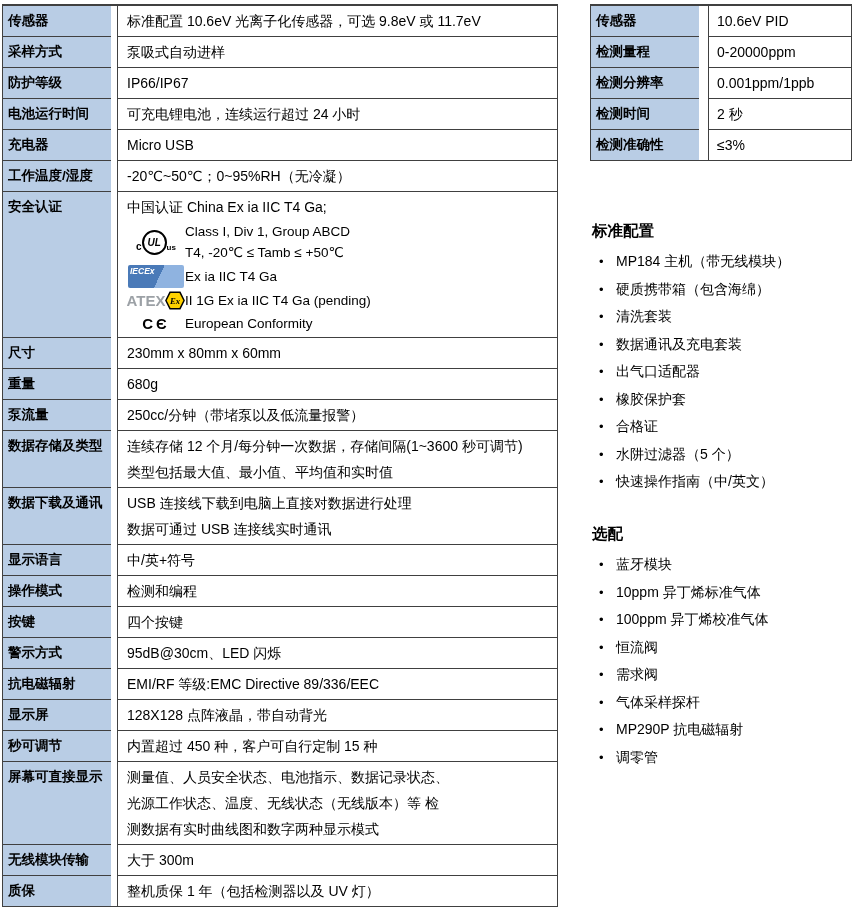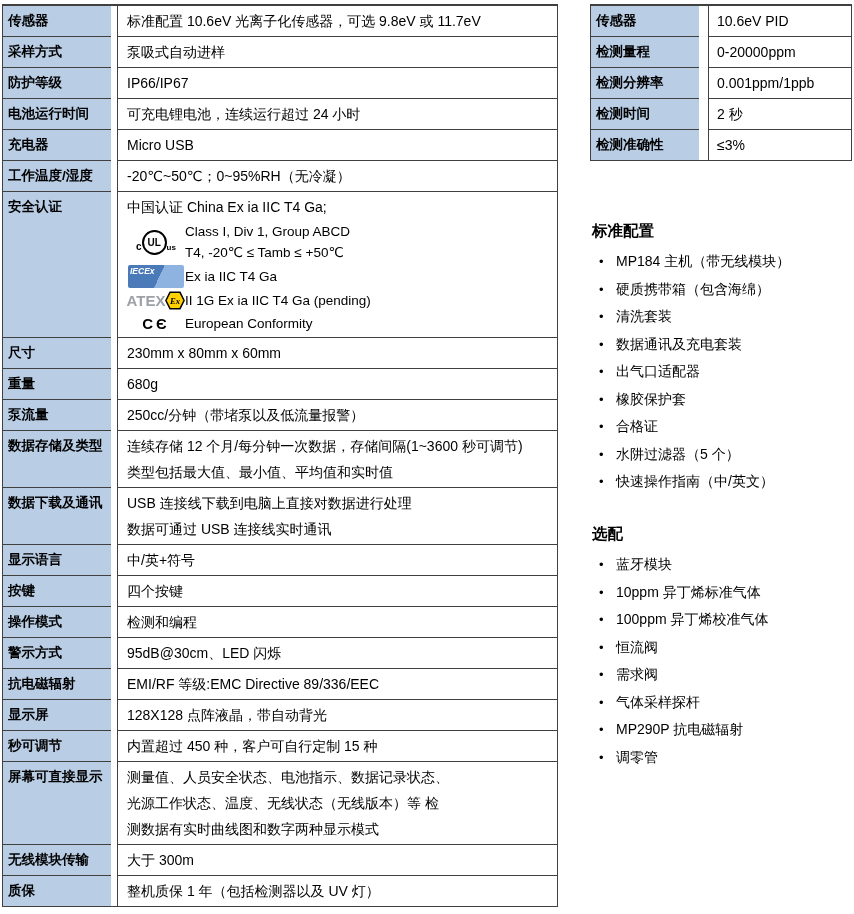--- a/index.html
+++ b/index.html
@@ -44,21 +44,21 @@
   .cert-entry{display:flex;align-items:center;margin:1px 0;}
   .logo-cell{width:58px;flex:0 0 58px;display:flex;align-items:center;justify-content:center;}
   .cert-lines{flex:1;}
   .cert-lines .cline{line-height:21px;font-size:13.5px;white-space:nowrap;}
 
   .ul-wrap{display:inline-flex;align-items:flex-end;}
   .ul-c{font-size:10px;font-weight:bold;margin-bottom:3px;}
   .ul-circle{
     display:inline-flex;align-items:center;justify-content:center;
     width:21px;height:21px;border:2.5px solid #000;border-radius:50%;
-    font-weight:bold;font-size:10px;letter-spacing:0;
+    font-weight:bold;font-size:10px;letter-spacing:0;font-style:italic;
   }
   .ul-us{font-size:8px;font-weight:bold;margin-bottom:3px;}
 
   .iecex-badge{
     display:inline-block;width:56px;height:23px;box-sizing:border-box;
     background:linear-gradient(115deg,var(--iecex,#4A7AB8) 0 55%,var(--iecexl,#8FB3E0) 55% 100%);
     color:#fff;font-style:italic;font-weight:bold;font-size:8.5px;
     padding:1px 0 0 2px;border-radius:2px;text-align:left;
   }
   .atex-wrap{display:inline-flex;align-items:center;}
@@ -248,34 +248,34 @@
         <div class="cl">
           <span>显示语言</span>
         </div>
         <div class="cgap"></div>
         <div class="cc">
           <div class="line">中/英+符号</div>
         </div>
       </div>
       <div class="t-row">
         <div class="cl">
+          <span>操作模式</span>
+        </div>
+        <div class="cgap"></div>
+        <div class="cc">
+          <div class="line">检测和编程</div>
+        </div>
+      </div>
+      <div class="t-row">
+        <div class="cl">
           <span>按键</span>
         </div>
         <div class="cgap"></div>
         <div class="cc">
           <div class="line">四个按键</div>
-        </div>
-      </div>
-      <div class="t-row">
-        <div class="cl">
-          <span>操作模式</span>
-        </div>
-        <div class="cgap"></div>
-        <div class="cc">
-          <div class="line">检测和编程</div>
         </div>
       </div>
       <div class="t-row">
         <div class="cl">
           <span>警示方式</span>
         </div>
         <div class="cgap"></div>
         <div class="cc">
           <div class="line">95dB@30cm、LED 闪烁</div>
         </div>

